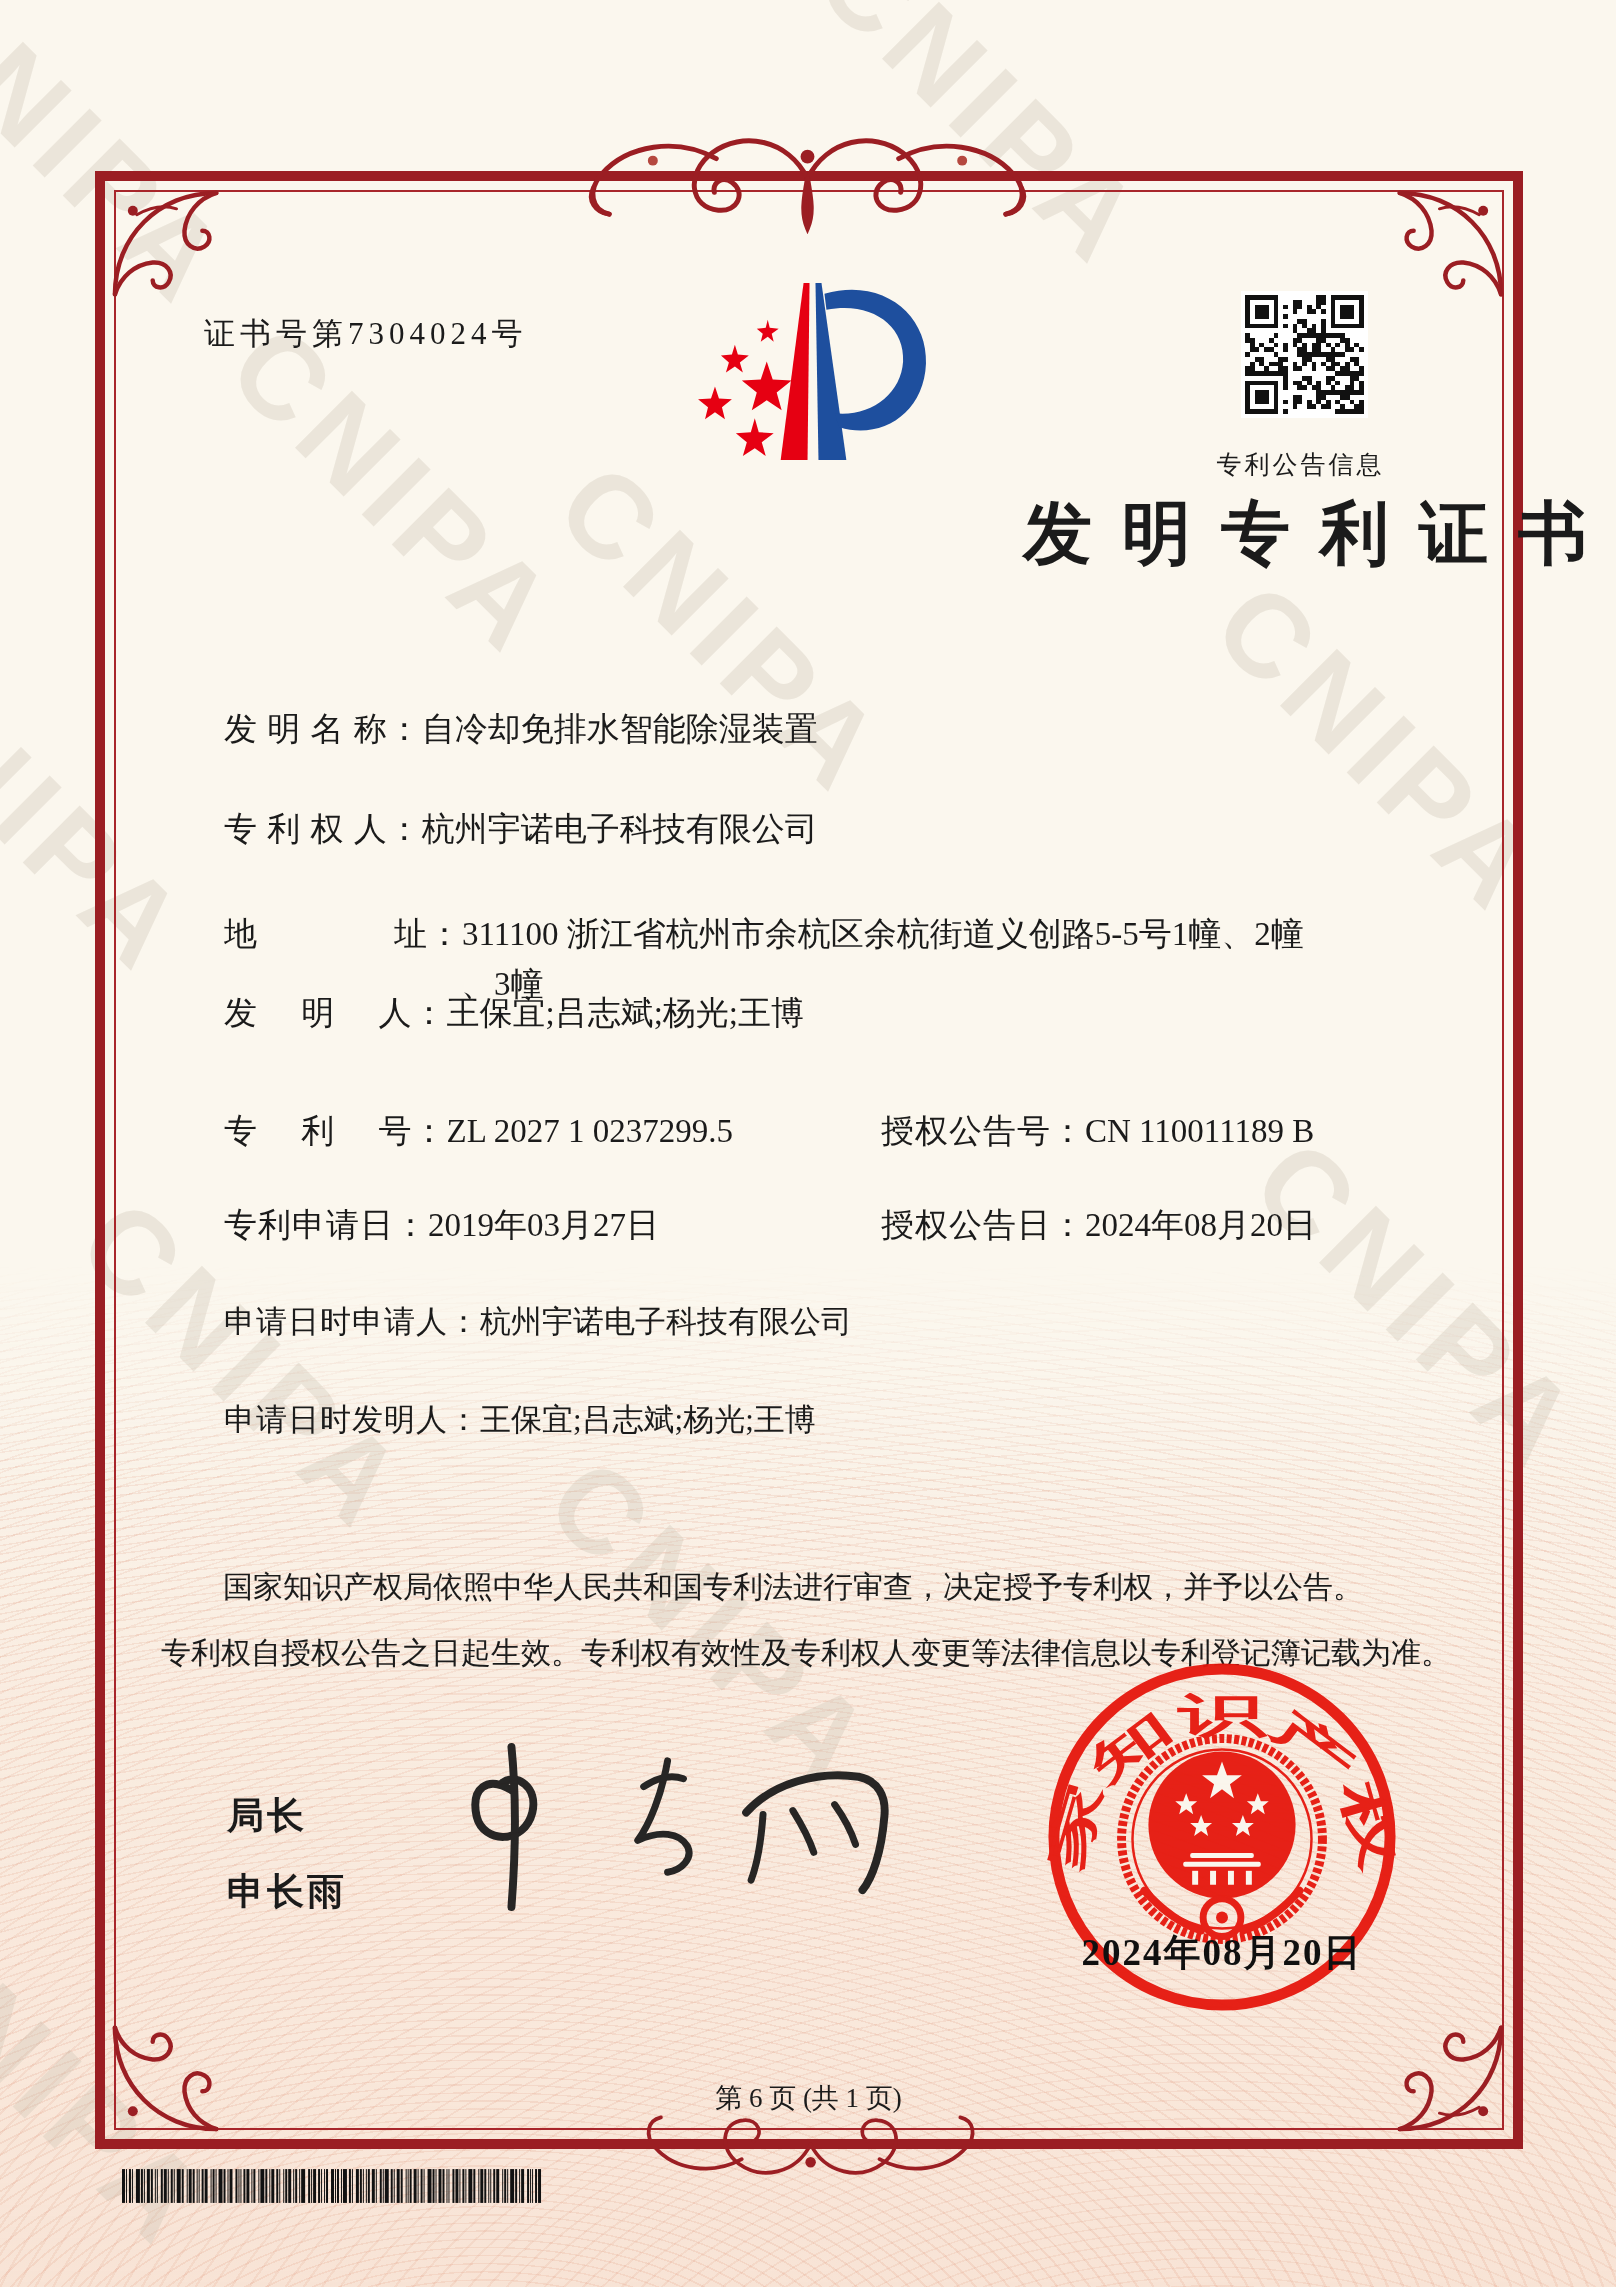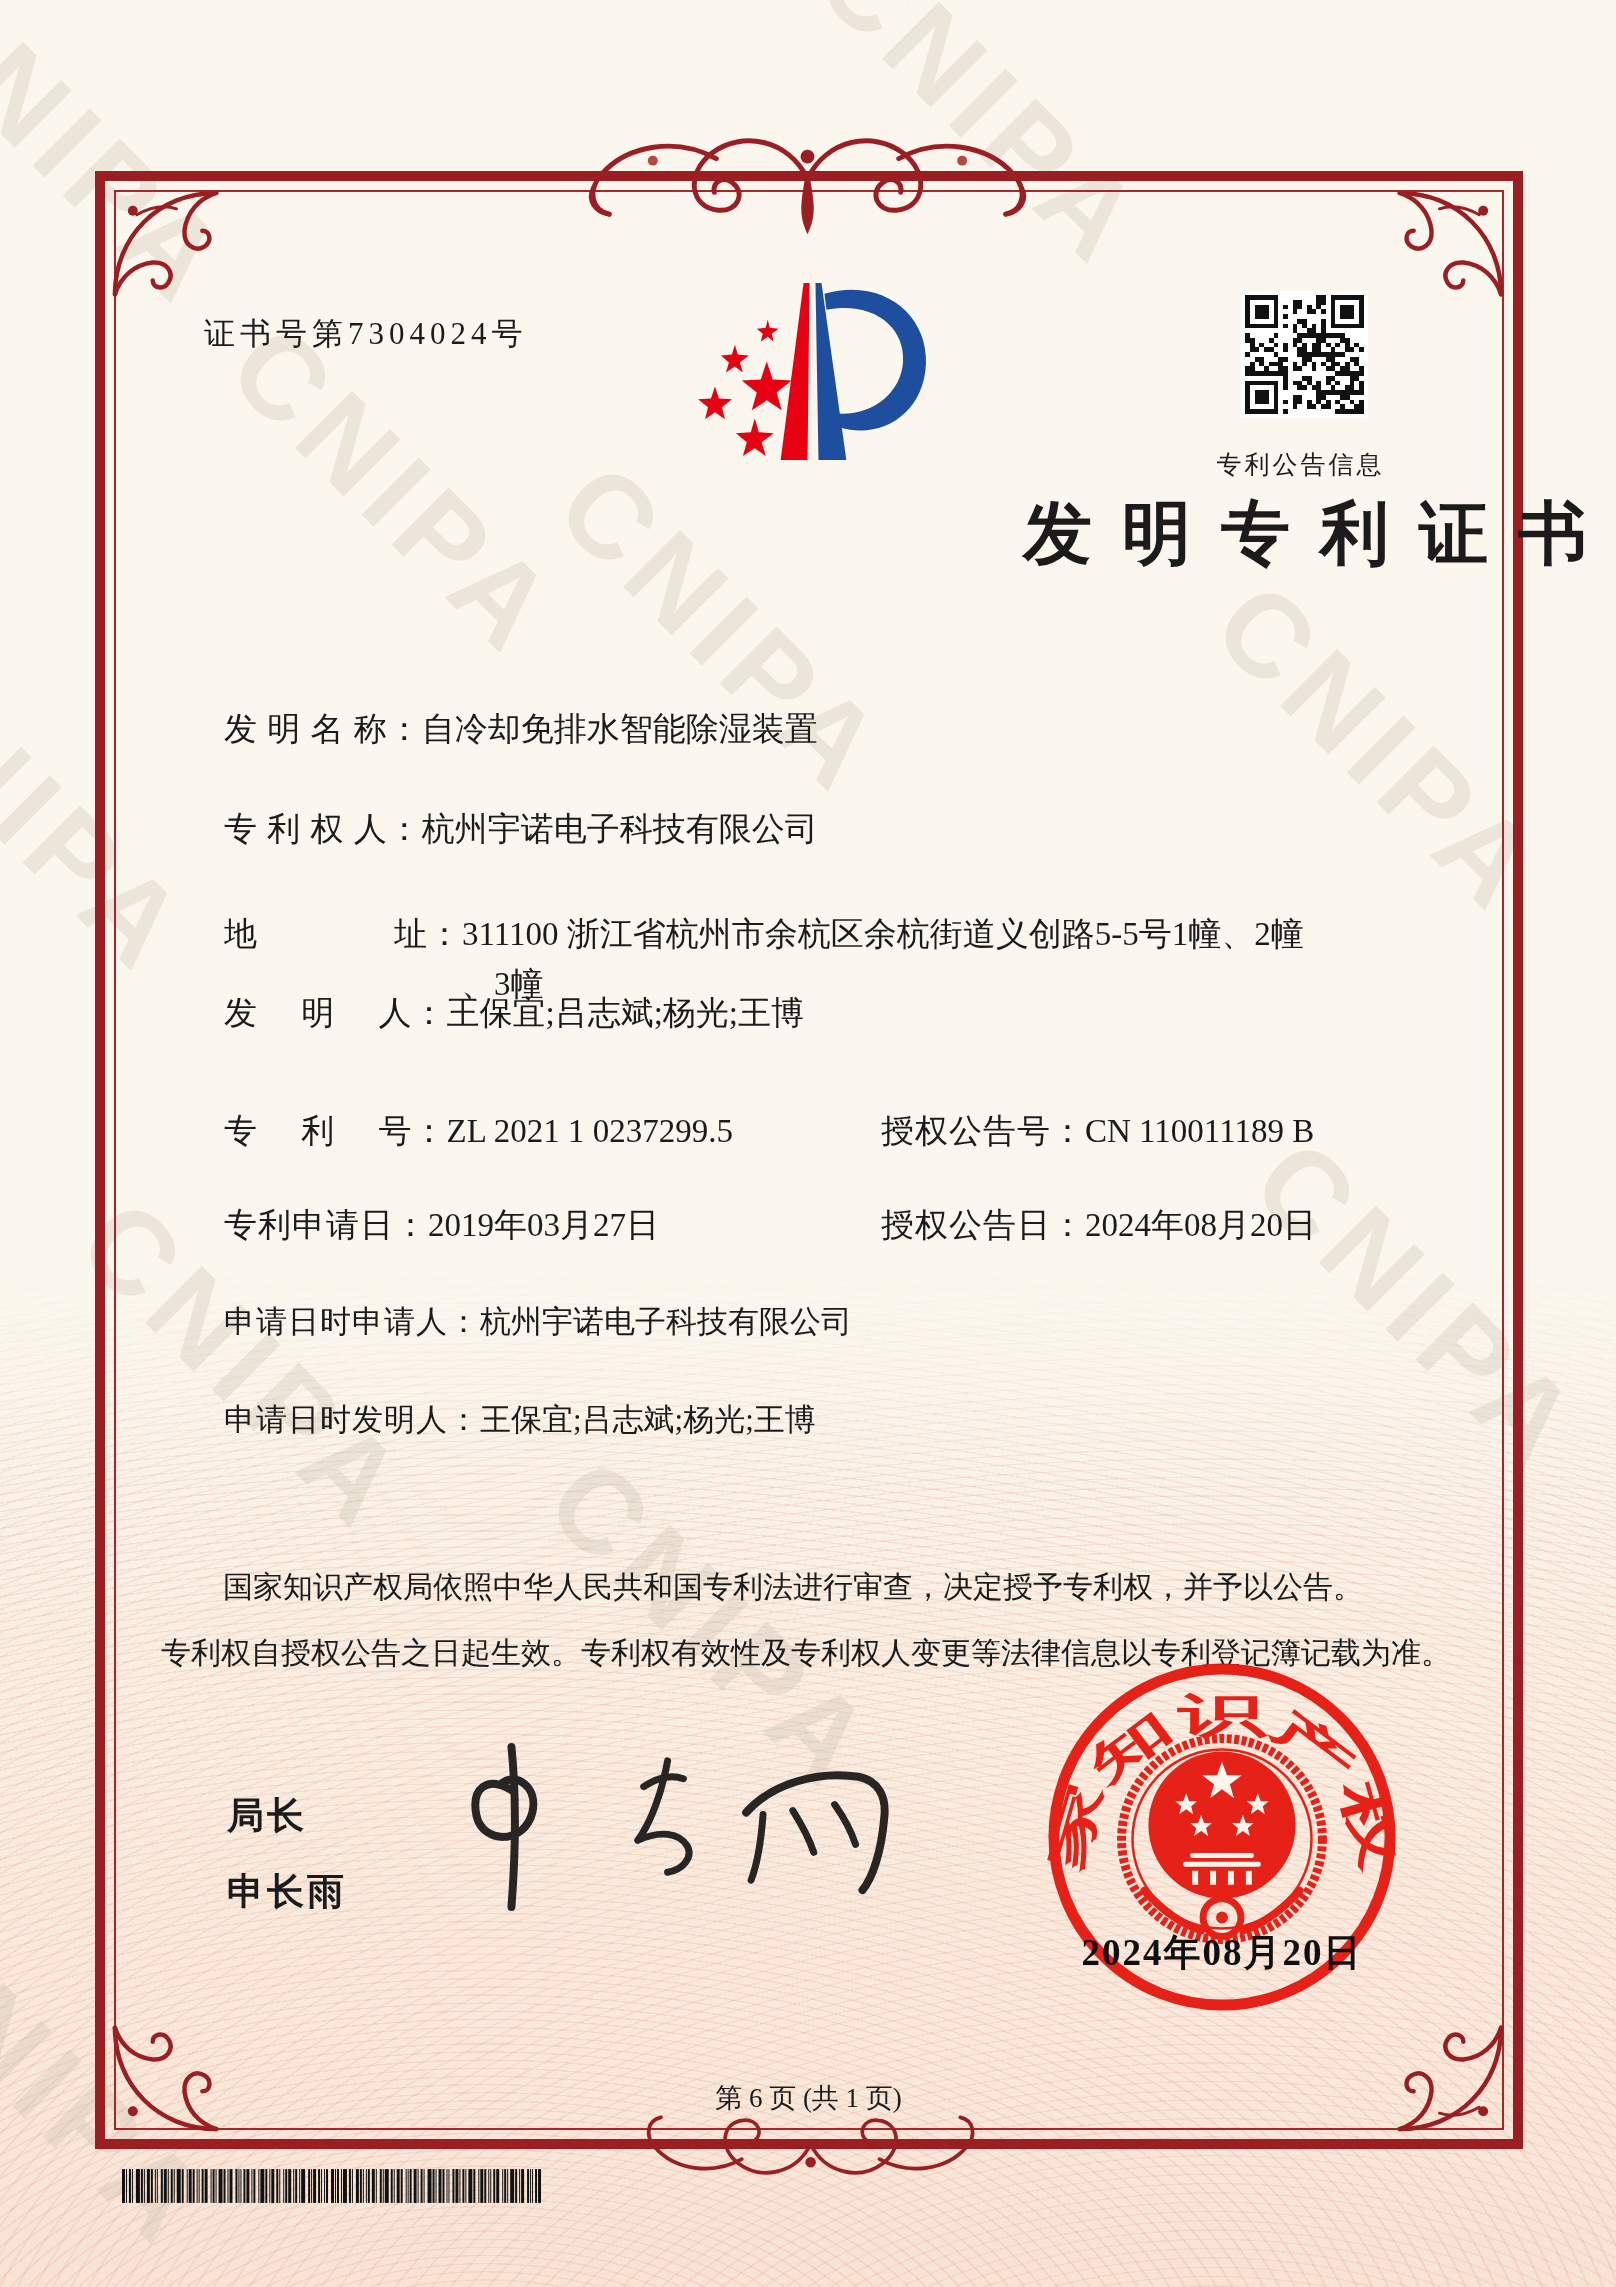--- a/index.html
+++ b/index.html
@@ -383,21 +383,21 @@
 
 <div class="abs row" style="top:665px;margin-top:39px;"><span class="lbl">发 明 名 称：</span><span>自冷却免排水智能除湿装置</span></div>
 
 <div class="abs row" style="top:804px;"><span class="lbl">专 利 权 人：</span><span>杭州宇诺电子科技有限公司</span></div>
 
 <div class="abs row row-hang" style="top:909px;"><span class="lbl">地　　　　址：</span><span>311100 浙江省杭州市余杭区余杭街道义创路5-5号1幢、2幢
 、3幢</span></div>
 
 <div class="abs row" style="top:988px;"><span class="lbl">发　 明　 人：</span><span>王保宜;吕志斌;杨光;王博</span></div>
 
-<div class="abs row" style="top:1106px;"><span class="lbl">专　 利　 号：</span><span>ZL 2021 1 0237299.5</span><span class="rcol"><span class="lbl">授权公告号：</span><span>CN 110011189 B</span></span></div>
+<div class="abs row" style="top:1106px;"><span class="lbl">专　 利　 号：</span><span>ZL 2027 1 0237299.5</span><span class="rcol"><span class="lbl">授权公告号：</span><span>CN 110011189 B</span></span></div>
 
 <div class="abs row" style="top:1200px;"><span class="lbl">专利申请日：</span><span>2019年03月27日</span><span class="rcol"><span class="lbl">授权公告日：</span><span>2024年08月20日</span></span></div>
 
 <div class="abs row row-sm" style="top:1297px;"><span class="lbl">申请日时申请人：</span><span>杭州宇诺电子科技有限公司</span></div>
 
 <div class="abs row row-sm" style="top:1395px;"><span class="lbl">申请日时发明人：</span><span>王保宜;吕志斌;杨光;王博</span></div>
 
 <div class="abs statement">
   <div class="l1">国家知识产权局依照中华人民共和国专利法进行审查，决定授予专利权，并予以公告。</div>
   <div class="l2">专利权自授权公告之日起生效。专利权有效性及专利权人变更等法律信息以专利登记簿记载为准。</div>

